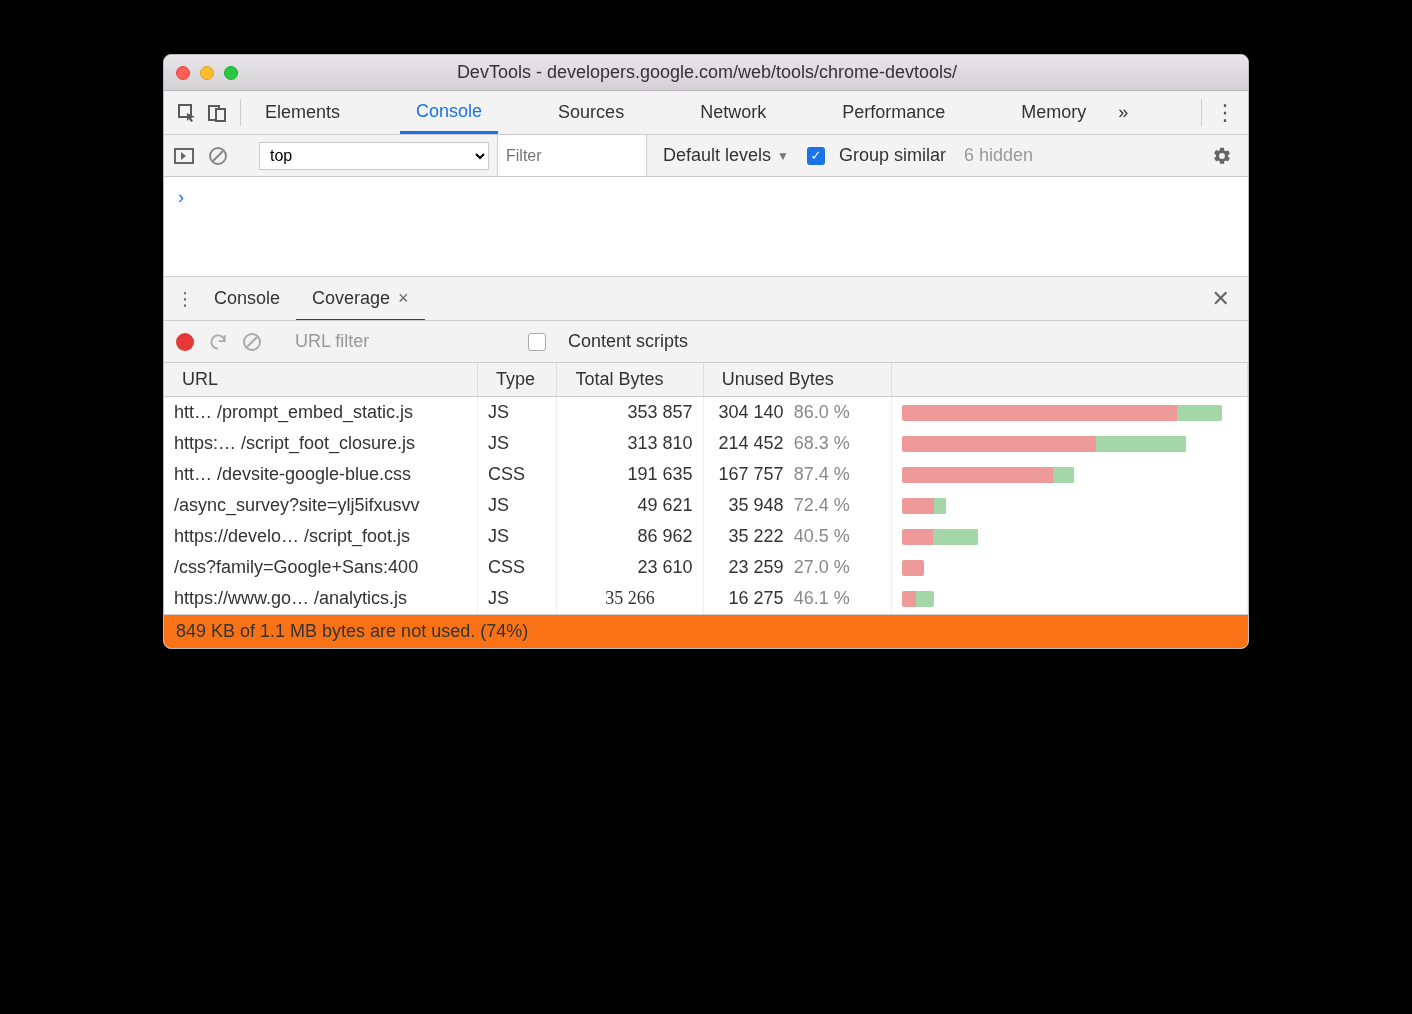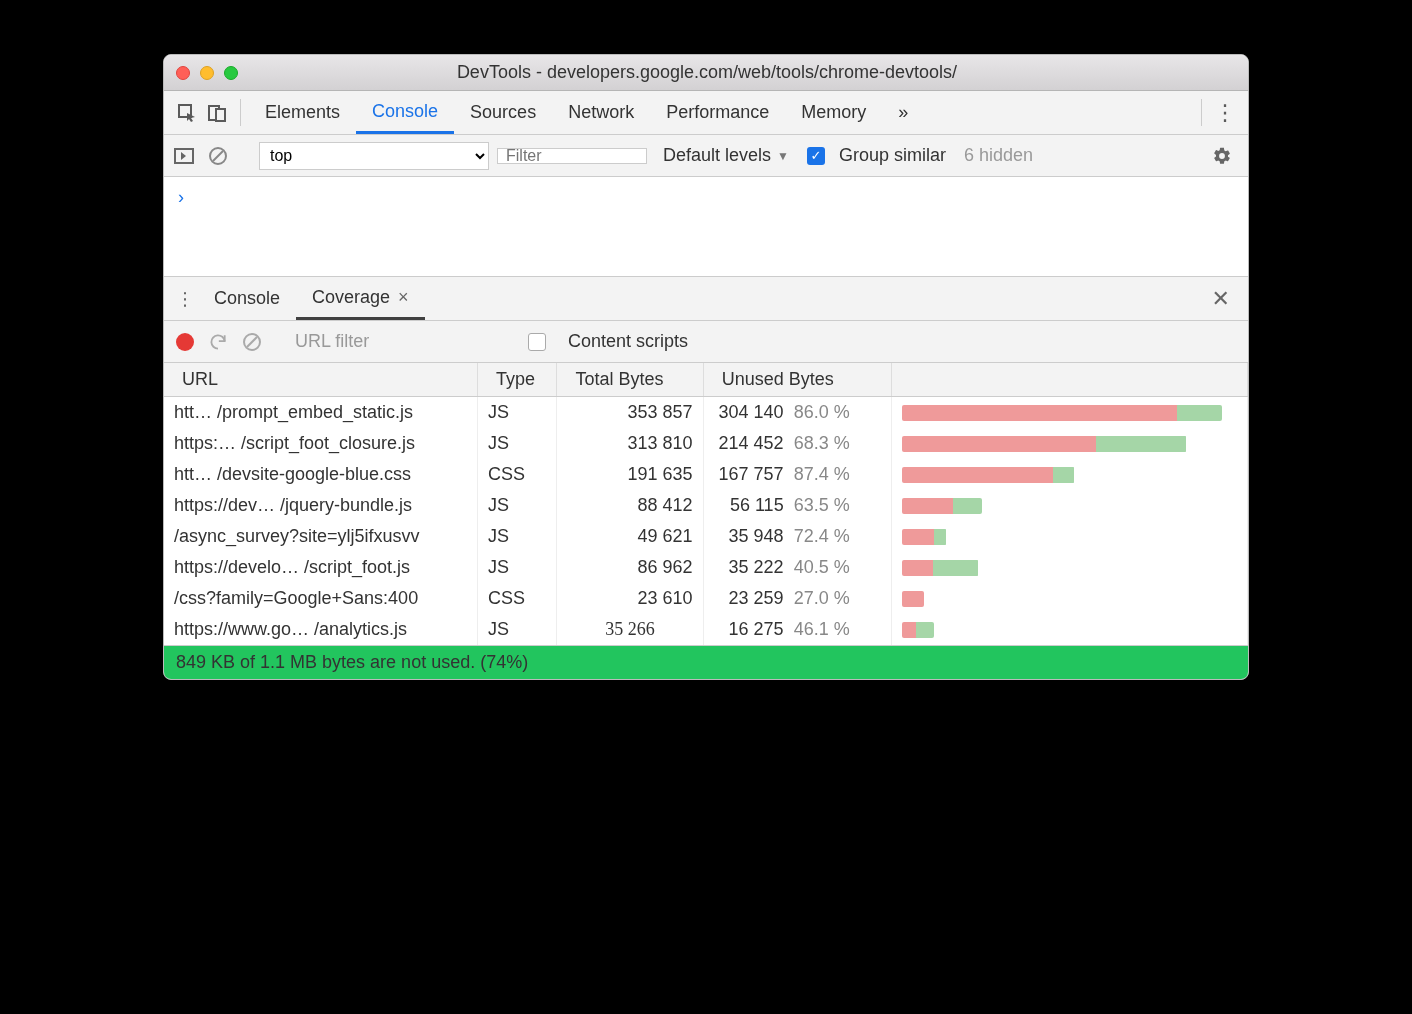--- a/index.html
+++ b/index.html
@@ -74,21 +74,21 @@
     padding: 0 10px;
     gap: 8px;
   }
   .cb-icon { width: 26px; text-align:center; color:#666; cursor:pointer; }
   select.ctx {
     height: 28px; font-size:16px;
     border:1px solid #ccc; background:#fff;
     width: 230px; padding: 0 6px;
   }
   .filter-box {
-    height:16px; border:1px solid #ccc; background:#fff;
+    height:43px; border:1px solid #ccc; background:#fff;
     width:150px; font-size:16px; padding:0 8px; color:#333;
   }
   .levels { display:flex; align-items:center; gap:6px; font-size:18px; color:#333; padding-left:8px;}
   .levels .tri { color:#777; font-size:12px; }
   .chk { width:18px; height:18px; background:#1a73e8; border-radius:3px; display:inline-flex;align-items:center;justify-content:center; color:#fff; font-size:13px; margin-left:10px;}
   .group { color:#333; margin-left:6px;}
   .hidden { color:#999; margin-left:10px;}
   .gear { margin-left:auto; color:#666; font-size:20px; padding:0 6px; cursor:pointer;}
   
   .console-body {
@@ -101,21 +101,21 @@
   }
   
   .drawer-tabs {
     height: 44px;
     background:#f3f3f3;
     border-bottom:1px solid #ccc;
     display:flex; align-items:stretch;
     padding: 0 8px;
   }
   .dtab { padding: 0 16px; display:flex;align-items:center; font-size:18px; color:#333; cursor:pointer; gap:8px;}
-  .dtab.active { border-bottom:3px solid #404040; }
+  .dtab.active { border-bottom:1px solid #404040; }
   .close-x { color:#666; font-size:18px; cursor:pointer;}
   .drawer-close { margin-left:auto; padding:0 10px; display:flex;align-items:center; color:#666; font-size:22px; cursor:pointer;}
   
   .cov-bar {
     height: 42px;
     background:#f3f3f3;
     border-bottom:1px solid #ccc;
     display:flex; align-items:center;
     padding: 0 12px; gap:14px;
   }
@@ -149,21 +149,21 @@
   .unused-num { min-width:70px; text-align:right; display:inline-block;}
   .unused-pct { color:#888;}
   .bar-cell { width: 340px; padding-left:14px;}
   .bar {
     height:16px; display:flex; border-radius:2px; overflow:hidden;
   }
   .bar .red { background:#ef9a9a;}
   .bar .green { background:#a5d6a7;}
   
   .footer {
-    background:#22c55e; border-top:1px solid #ccc;
+    background:#f97316; border-top:1px solid #ccc;
     padding:6px 12px; font-size:18px; color:#333;
   }
   
   svg { display:block; }
 </style>
 </head>
 <body>
 
 <div class="window">
 
@@ -183,21 +183,21 @@
           <path d="M10 10 L18 14 L14 15 L16 18 L14 19 L12 16 L10 18 Z" fill="#5a5a5a"></path>
         </svg>
     </div>
     <div class="tb-icon">
       <svg width="20" height="20" viewBox="0 0 20 20">
           <rect x="2" y="3" width="10" height="14" fill="none" stroke="#5a5a5a" stroke-width="2"></rect>
           <rect x="9" y="6" width="9" height="12" fill="#f3f3f3" stroke="#5a5a5a" stroke-width="2"></rect>
         </svg>
     </div>
     <div class="vsep"></div>
-    <div id="main-tabs-container" style="display:flex;">
+    <div id="main-tabs-container" style="display:flex;gap:44px;">
         <div class="tab">Elements</div>
         <div class="tab active">Console</div>
         <div class="tab">Sources</div>
         <div class="tab">Network</div>
         <div class="tab">Performance</div>
         <div class="tab">Memory</div>
       </div>
     <div class="tab">»</div>
     <div class="spacer"></div>
     <div class="vsep"></div>
@@ -332,37 +332,20 @@
             </div>
           </td>
           <td class="bar-cell">
             <div class="bar" style="width: 172.8px;">
               <div class="red" style="width: 87.4%;"></div>
               <div class="green" style="width: 12.6%;"></div>
             </div>
           </td>
         </tr>
         <tr>
-          <td class="col-url">https://dev… /jquery-bundle.js</td>
-          <td class="col-type">JS</td>
-          <td class="col-total" style="text-align: right;">88 412</td>
-          <td class="col-un">
-            <div class="unused-cell">
-              <span class="unused-num">56 115</span>
-              <span class="unused-pct">63.5 %</span>
-            </div>
-          </td>
-          <td class="bar-cell">
-            <div class="bar" style="width: 80px;">
-              <div class="red" style="width: 63.5%;"></div>
-              <div class="green" style="width: 36.5%;"></div>
-            </div>
-          </td>
-        </tr>
-        <tr>
           <td class="col-url">/async_survey?site=ylj5ifxusvv</td>
           <td class="col-type">JS</td>
           <td class="col-total" style="text-align: right;">49 621</td>
           <td class="col-un">
             <div class="unused-cell">
               <span class="unused-num">35 948</span>
               <span class="unused-pct">72.4 %</span>
             </div>
           </td>
           <td class="bar-cell">

